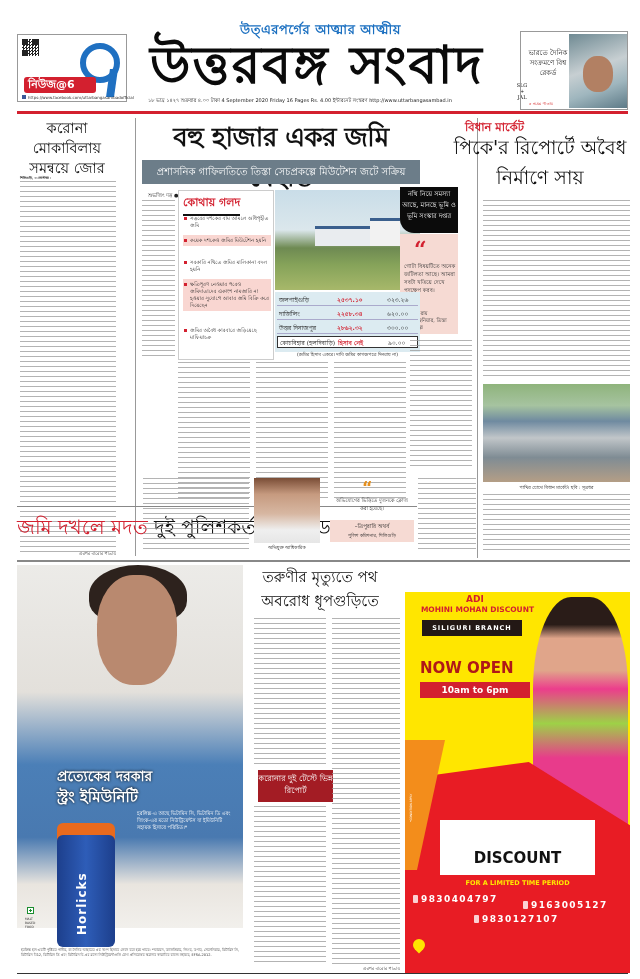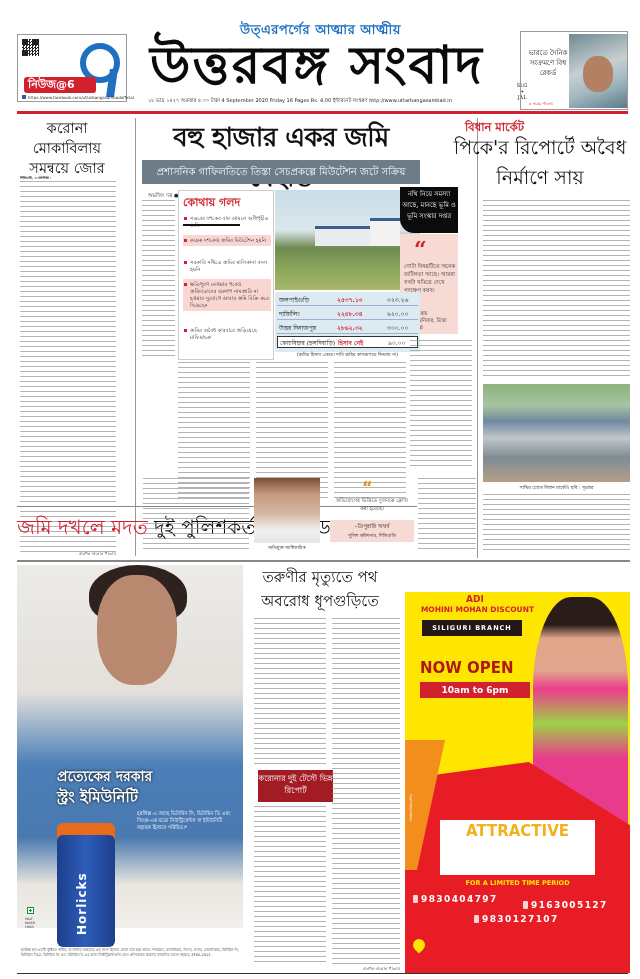--- a/index.html
+++ b/index.html
@@ -30,21 +30,21 @@
 .face{left:14px;top:22px;width:30px;height:36px;border-radius:45%;background:#b28063}
 .redrule{left:17px;top:111px;width:611px;height:3px;background:#d3202f}
 
 .col-rule{width:1px;background:#999}
 .lhead{left:17px;top:118px;width:100px;text-align:center;font-size:14.5px;line-height:20px;color:#111}
 
 .lead-head{left:142px;top:117px;width:278px;font-size:26px;font-weight:bold;line-height:40px;text-align:center;color:#111;font-family:"DejaVu Serif",serif;letter-spacing:-.5px}
 .lead-strap{left:142px;top:160px;width:278px;height:24px;background:#6c7d89;color:#fff;font-size:10px;text-align:center;line-height:24px}
 .byline{left:148px;top:192px;font-size:5px;color:#222}
 .box-where{left:178px;top:190px;width:96px;height:170px;border:1px solid #ccc;background:#fff}
-.box-where .title{left:4px;top:3px;font-size:11px;font-weight:bold;color:#111;border-bottom:2px solid #111;padding-bottom:11px}
+.box-where .title{left:4px;top:3px;font-size:11px;font-weight:bold;color:#111;border-bottom:2px solid #111;padding-bottom:1px}
 .box-where .title span{color:#d3202f}
 .wi{left:4px;width:88px;font-size:5.2px;line-height:7px;padding:2px 2px 2px 7px;color:#222}
 .wi::before{content:"";position:absolute;left:1px;top:4px;width:3px;height:3px;background:#d3202f}
 .wi.pink{background:#f9d6d1}
 .lead-photo{left:275px;top:190px;width:145px;height:100px;background:linear-gradient(to bottom,#c9dde8 0,#dbe7ec 40%,#6e8a52 58%,#86a35a 75%,#a7b86a 100%)}
 .bldg{left:40px;top:36px;width:55px;height:20px;background:#e9ecef;border-top:3px solid #3a5f8d}
 .bldg2{left:95px;top:28px;width:30px;height:28px;background:#f2f2f2;border-top:3px solid #3a5f8d}
 .black-tag{left:400px;top:187px;width:58px;height:46px;background:#0b0b0b;color:#fff;font-size:6.5px;line-height:11px;text-align:center;padding-top:2px;border-radius:0 0 0 14px}
 .quote-box{left:400px;top:234px;width:58px;height:100px;background:#f6dad3}
 .quote-box .qm{left:14px;top:2px;font-size:22px;color:#d3202f;font-weight:bold;font-family:"DejaVu Serif",serif}
@@ -239,21 +239,21 @@
   <div class="abs adi">ADI</div>
   <div class="abs brand">MOHINI MOHAN  DISCOUNT</div>
   <div class="abs branch">SILIGURI BRANCH</div>
   <div class="abs model"></div>
   <div class="abs now">NOW OPEN</div>
   <div class="abs hours">10am to 6pm</div>
   <div class="abs red"></div>
   <div class="abs orange"></div>
   <div class="abs terms">*CONDITION APPLY</div>
   <div class="abs attr">
-    <div class="abs a1">ATTRACTIVE</div>
+    <div class="abs a2">DISCOUNT</div>
   </div>
   <div class="abs limited">FOR A LIMITED TIME PERIOD</div>
   <div class="abs ph" style="left:8px;top:302px">9830404797</div>
   <div class="abs ph" style="left:118px;top:308px">9163005127</div>
   <div class="abs ph" style="left:69px;top:322px">9830127107</div>
   <div class="abs pin"></div>
 </div>
 
 <div class="abs botrule"></div>
 

